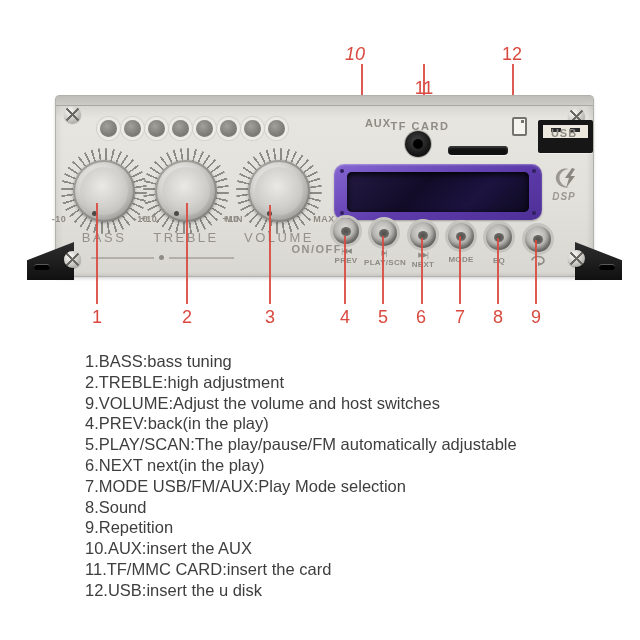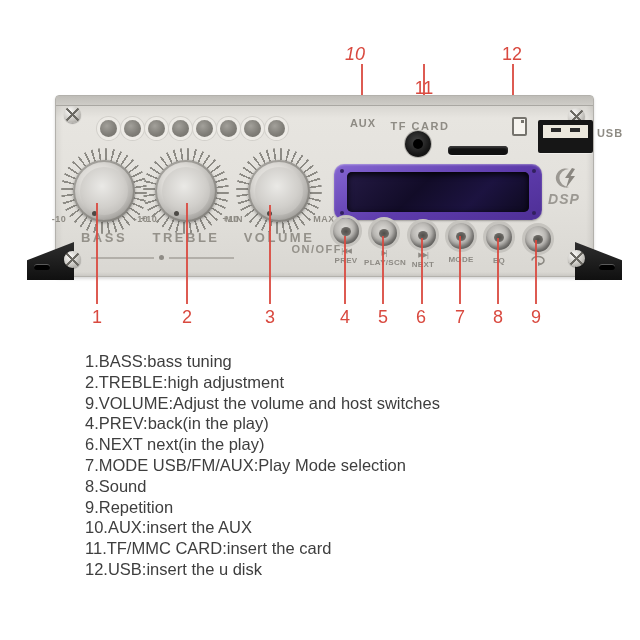--- a/index.html
+++ b/index.html
@@ -33,21 +33,21 @@
   .knob-face{position:absolute;left:12px;top:12px;width:62px;height:62px;border-radius:50%;
        background:radial-gradient(circle at 42% 38%,#f4f3f0,#dddbd7 35%,#b8b6b2 62%,#8a8884 84%,#706e68);
        box-shadow:inset 0 0 0 2px rgba(110,108,102,.5),0 1px 3px rgba(0,0,0,.35);}
   .knob-cap{position:absolute;left:19px;top:19px;width:48px;height:48px;border-radius:50%;
        background:radial-gradient(circle at 46% 40%,#eae9e6,#d1cfcb 55%,#b2b0ac);}
   .knob-dot{position:absolute;left:31px;top:63px;width:5px;height:5px;border-radius:50%;background:#4c4a46;}
   .scale{position:absolute;top:66px;width:40px;font-size:9px;font-weight:bold;
          color:#8e8b84;text-align:center;letter-spacing:.5px;}
   .scale.min{left:-22px;} .scale.max{right:-22px;}
   .knob-label{position:absolute;top:82px;left:-20px;width:126px;text-align:center;
-         font-size:13px;letter-spacing:2.5px;color:#94918a;font-weight:bold;}
+         font-size:13px;letter-spacing:2.5px;color:#94918a;font-weight:normal;}
   .knob-sub{position:absolute;top:95px;left:-20px;width:126px;text-align:right;
          font-size:11px;letter-spacing:1.5px;color:#94918a;font-weight:bold;}
   .deco-line{position:absolute;background:#b2afa9;height:2px;}
   .deco-dot{position:absolute;width:5px;height:5px;border-radius:50%;background:#8f8c86;}
 
   
   .port-label{position:absolute;font-size:11px;font-weight:bold;color:#8e8b84;
          letter-spacing:1px;text-align:center;}
   .aux-jack{position:absolute;left:349px;top:35px;width:26px;height:26px;border-radius:50%;
          background:radial-gradient(circle at 45% 40%,#454545,#141414 65%);
@@ -69,21 +69,21 @@
   .display{position:absolute;left:278px;top:68px;width:208px;height:56px;border-radius:10px;
          background:linear-gradient(160deg,#8566d2,#5d3bab 55%,#4e2f96);
          box-shadow:0 1px 2px rgba(0,0,0,.3),inset 0 1px 2px rgba(255,255,255,.35);}
   .screen{position:absolute;left:13px;top:8px;right:13px;bottom:8px;border-radius:5px;
          background:linear-gradient(135deg,#241a44 0%,#120c28 40%,#1c1340 70%,#0e0a20 100%);
          box-shadow:inset 0 2px 6px #000;}
   .bz-dot{position:absolute;width:4px;height:4px;border-radius:50%;background:#31205e;}
 
   
   .dsp{position:absolute;left:490px;top:70px;width:36px;text-align:center;color:#9b9892;}
-  .dsp-text{font-size:14px;font-weight:bold;letter-spacing:1px;margin-top:-3px;font-style:italic;}
+  .dsp-text{font-size:10px;font-weight:bold;letter-spacing:1px;margin-top:-3px;font-style:italic;}
 
   
   .btn-unit{position:absolute;width:40px;text-align:center;}
   .btn-ball{margin:0 auto;width:26px;height:26px;border-radius:50%;position:relative;
        background:radial-gradient(circle at 45% 40%,#dedcd8,#b9b7b3 45%,#908e8a 75%,#6f6d69);
        box-shadow:0 0 0 3px #c6c4bf,inset -2px -3px 4px rgba(0,0,0,.35);}
   .btn-ball::after{content:"";position:absolute;left:8px;top:9px;width:10px;height:9px;border-radius:50%;
        background:radial-gradient(#504e4a,#7b7975);}
   .btn-icon{font-size:7px;color:#8d8a84;height:8px;line-height:8px;margin-top:3px;letter-spacing:-1px;}
   .btn-text{font-size:8px;font-weight:bold;color:#8d8a84;letter-spacing:.3px;margin-top:1px;white-space:nowrap;}
@@ -169,29 +169,29 @@
       <span class="scale min">MIN</span>
       <span class="scale max">MAX</span>
       <div class="knob-label">VOLUME</div>
       <div class="knob-sub">ON/OFF</div>
     </div>
 
     <div class="deco-line" style="left:35px;top:161px;width:63px;"></div>
     <div class="deco-dot" style="left:103px;top:159px;"></div>
     <div class="deco-line" style="left:113px;top:161px;width:65px;"></div>
 
-    <div class="port-label" style="left:288px;top:21px;width:38px;">AUX</div>
+    <div class="port-label" style="left:303px;top:21px;width:38px;">AUX</div>
     <div class="aux-jack"></div>
     <div class="port-label" style="left:325px;top:24px;width:78px;letter-spacing:1.5px;">TF CARD</div>
     <div class="tf-icon"></div>
     <div class="tf-slot"></div>
     <div class="usb-port">
       <div class="usb-tongue"></div>
     </div>
-    <div class="port-label" style="left:488px;top:31px;width:40px;padding-left:46px;">USB</div>
+    <div class="port-label" style="left:488px;top:31px;width:40px;">USB</div>
 
     <div class="display">
       <div class="screen"></div>
       <div class="bz-dot" style="left:6px;top:5px;"></div>
       <div class="bz-dot" style="right:6px;top:5px;"></div>
       <div class="bz-dot" style="left:6px;bottom:5px;"></div>
       <div class="bz-dot" style="right:6px;bottom:5px;"></div>
     </div>
 
     <div class="dsp">
@@ -252,20 +252,21 @@
   <div class="rnum" style="left:404px;top:307px;">6</div>
   <div class="rnum" style="left:443px;top:307px;">7</div>
   <div class="rnum" style="left:481px;top:307px;">8</div>
   <div class="rnum" style="left:519px;top:307px;">9</div>
 
   <div class="legend">
     <div>1.BASS:bass tuning</div>
     <div>2.TREBLE:high adjustment</div>
     <div>9.VOLUME:Adjust the volume and host switches</div>
     <div>4.PREV:back(in the play)</div>
+    <div>5.PLAY/SCAN:The play/pause/FM automatically adjustable</div>
     <div>6.NEXT next(in the play)</div>
     <div>7.MODE USB/FM/AUX:Play Mode selection</div>
     <div>8.Sound</div>
     <div>9.Repetition</div>
     <div>10.AUX:insert the AUX</div>
     <div>11.TF/MMC CARD:insert the card</div>
     <div>12.USB:insert the u disk</div>
   </div>
 
 </div>

